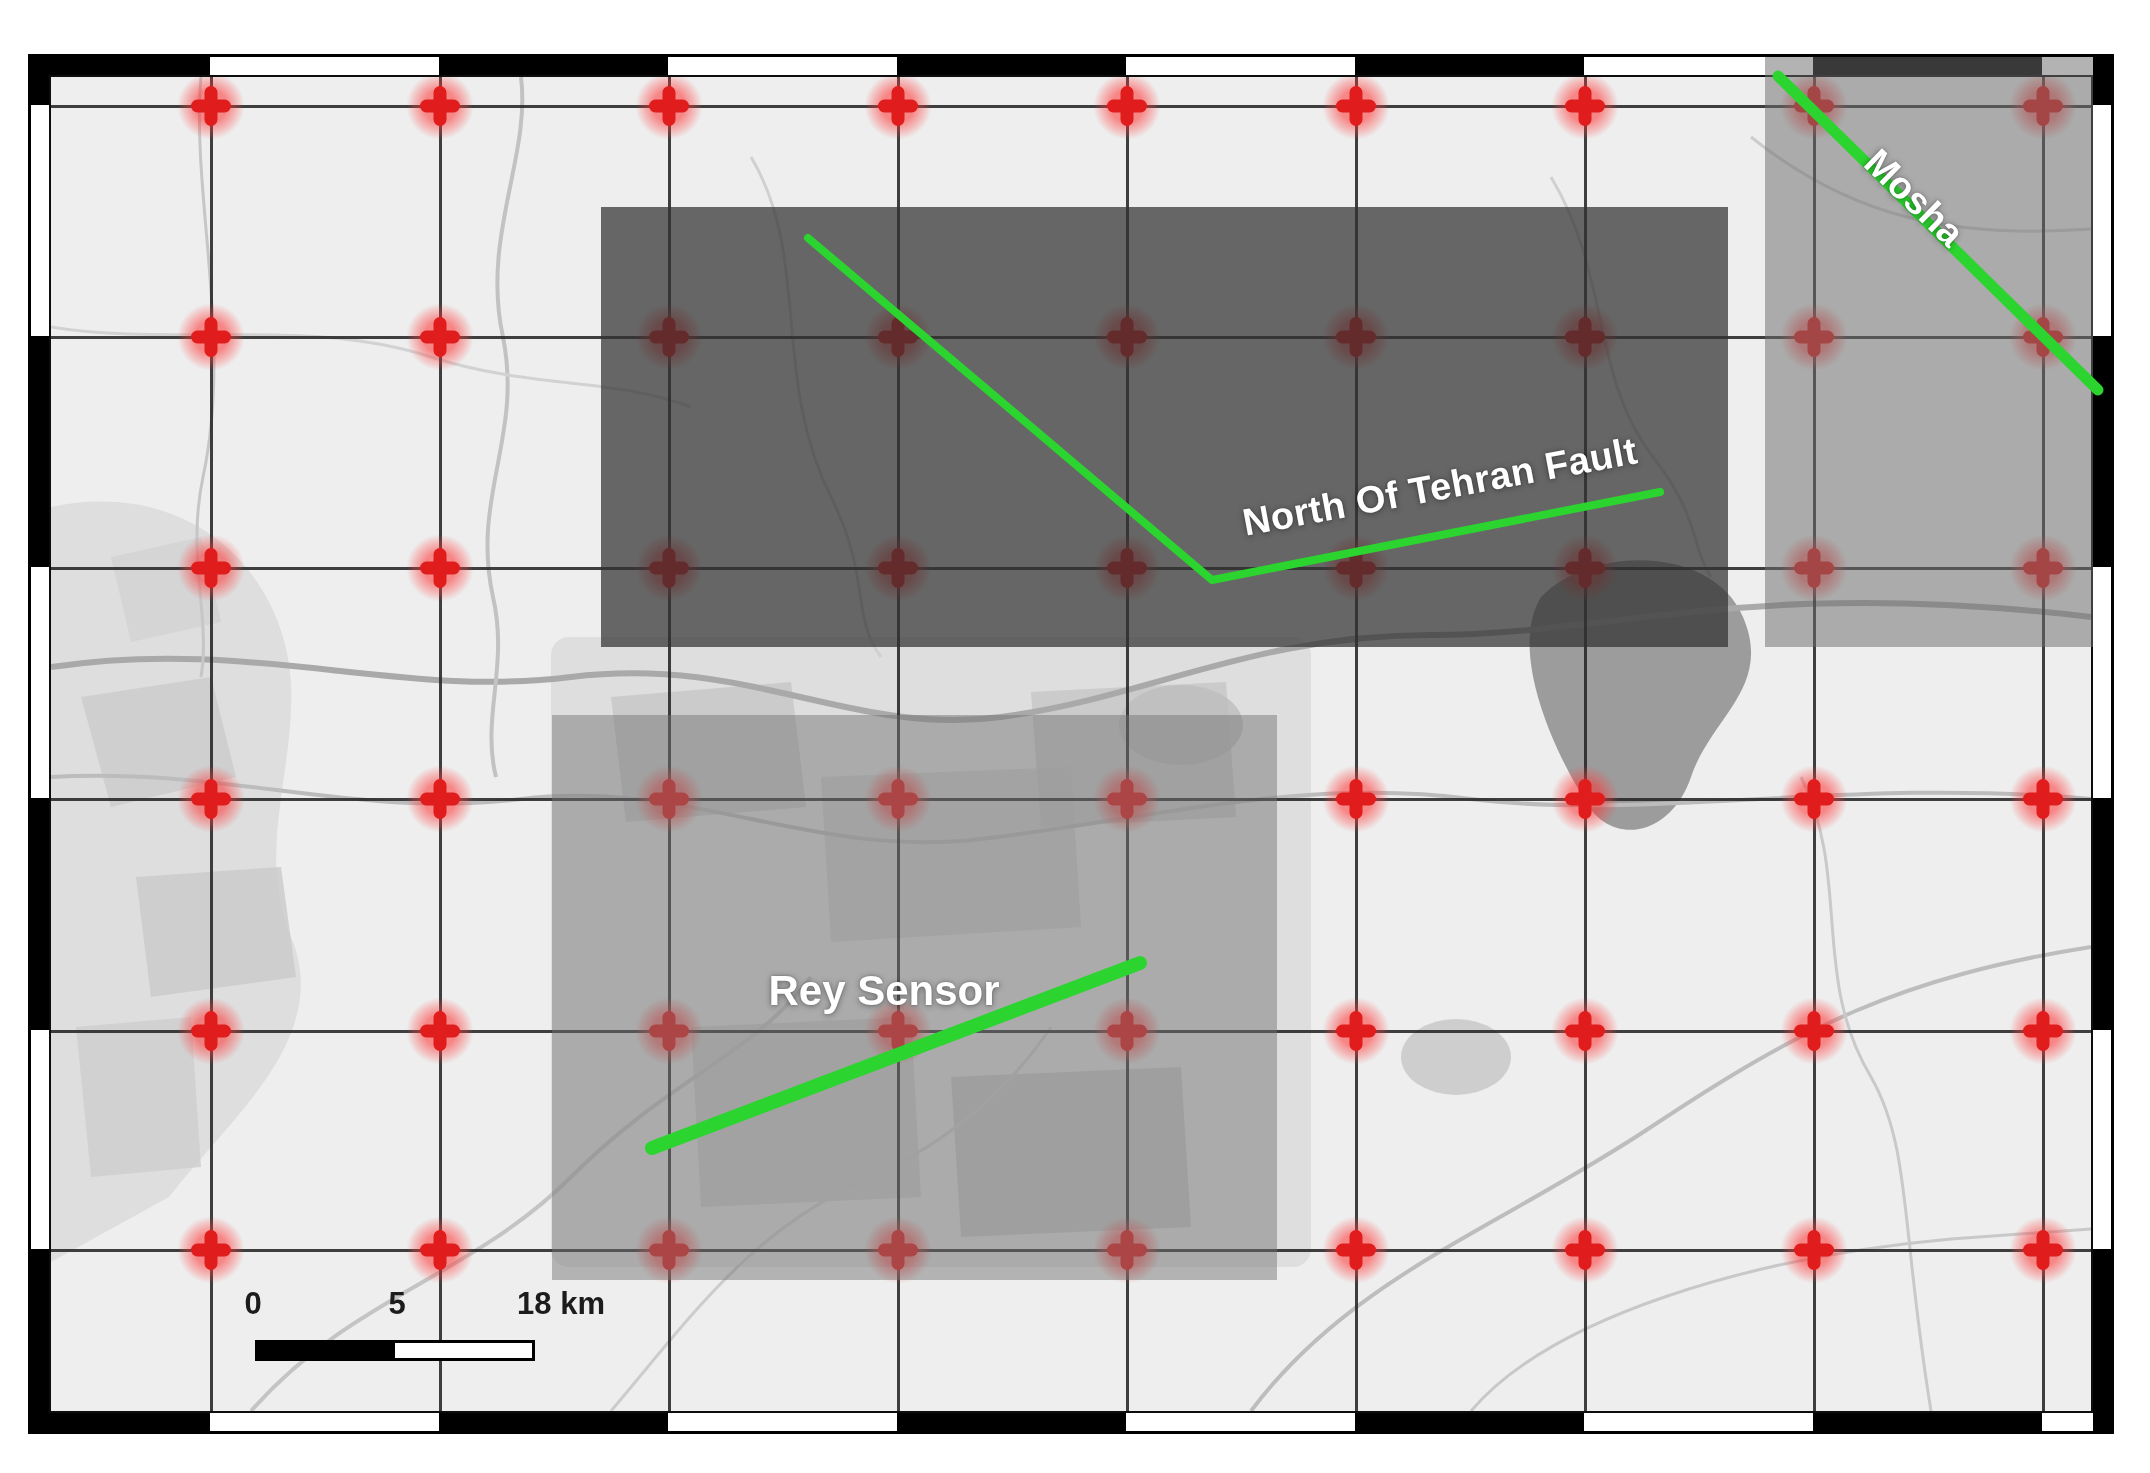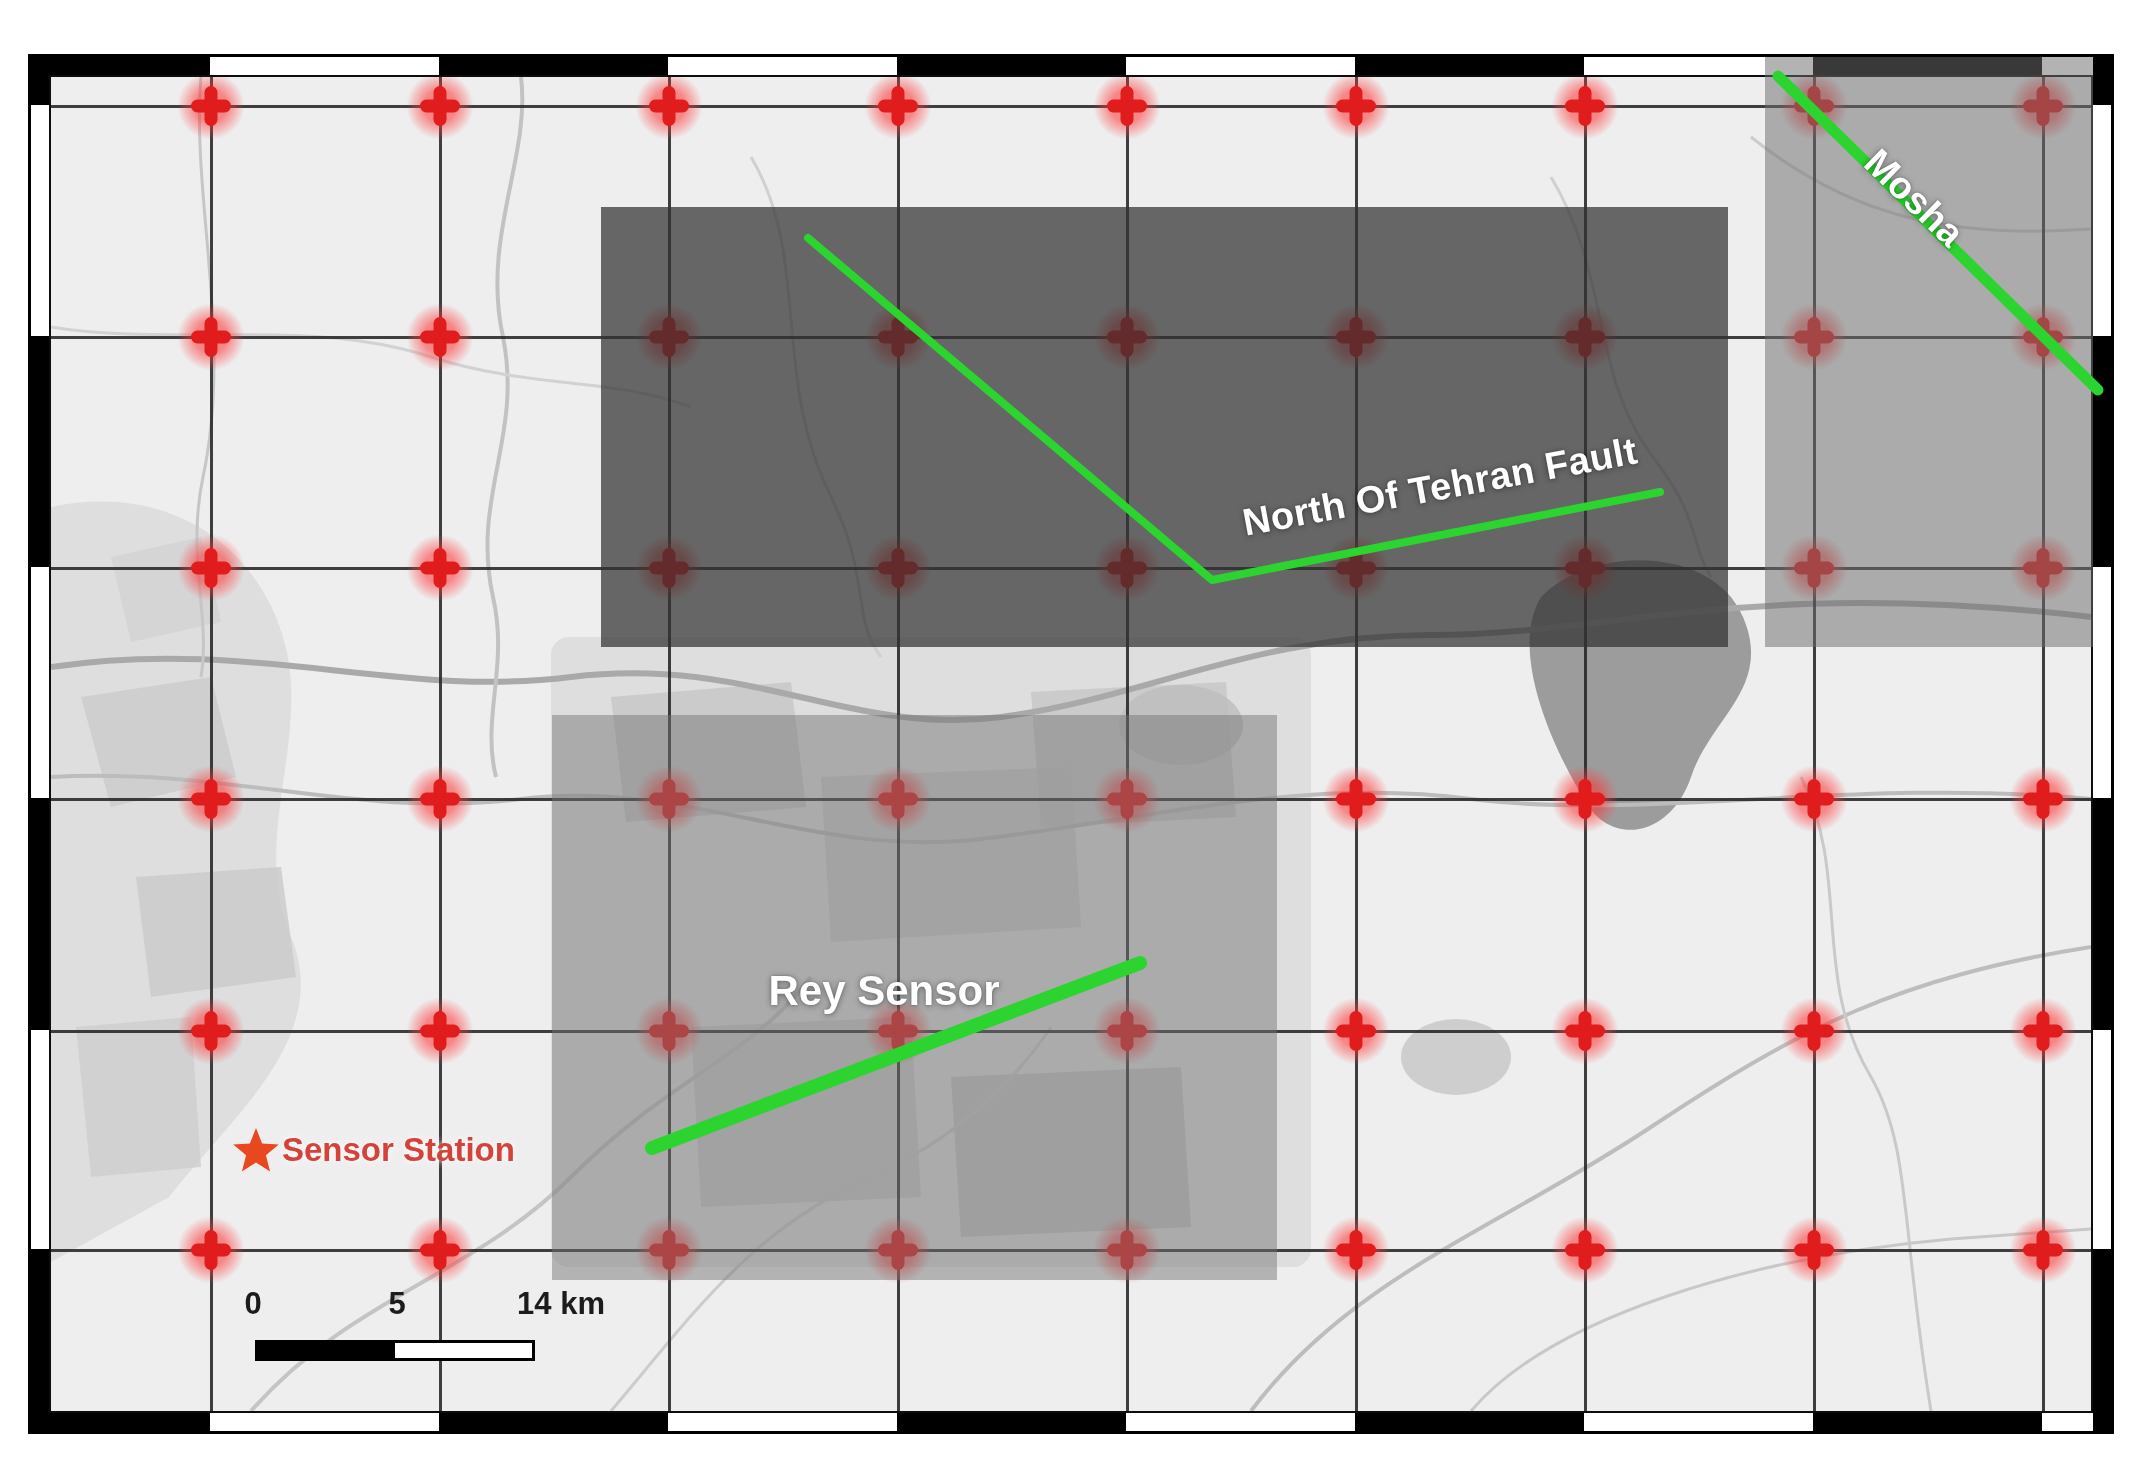--- a/index.html
+++ b/index.html
@@ -435,29 +435,23 @@
   <svg id="faultSvg" viewBox="0 0 2150 1473">
       <polyline points="808,238 1212,580 1660,492" fill="none" stroke="#2bd42f" stroke-width="8" stroke-linecap="round" stroke-linejoin="round"></polyline>
       <polyline points="1778,76 2098,390" fill="none" stroke="#2bd42f" stroke-width="11" stroke-linecap="round" stroke-linejoin="round"></polyline>
       <polyline points="652,1148 1140,963" fill="none" stroke="#2bd42f" stroke-width="14" stroke-linecap="round" stroke-linejoin="round"></polyline>
     </svg>
 
   <div class="fault-label" id="labelNtf">North Of Tehran Fault</div>
   <div class="fault-label" id="labelMosha">Mosha</div>
   <div class="fault-label" id="labelRey">Rey Sensor</div>
 
-  <div id="sensor">
-    <svg width="48" height="46" viewBox="0 0 48 46">
-      <polygon points="24,1 30.1,16.6 46.8,17.6 33.9,28.2 38.1,44.4 24,35.4 9.9,44.4 14.1,28.2 1.2,17.6 17.9,16.6" fill="#e8481e"></polygon>
-    </svg>
-    <span id="sensorLabel">Sensor Station</span>
-  </div>
 
   <div id="scalebar">
     <span class="scale-tick" id="tick0" style="left: 253px;">0</span>
     <span class="scale-tick" id="tick5" style="left: 397px;">5</span>
-    <span class="scale-tick" id="tick10" style="left: 561px;">14 km</span>
+    <span class="scale-tick" id="tick10" style="left: 561px;">18 km</span>
     <div id="scaleRect">
       <div id="scaleRectFill"></div>
     </div>
   </div>
 
 </div>
 
 </body></html>

